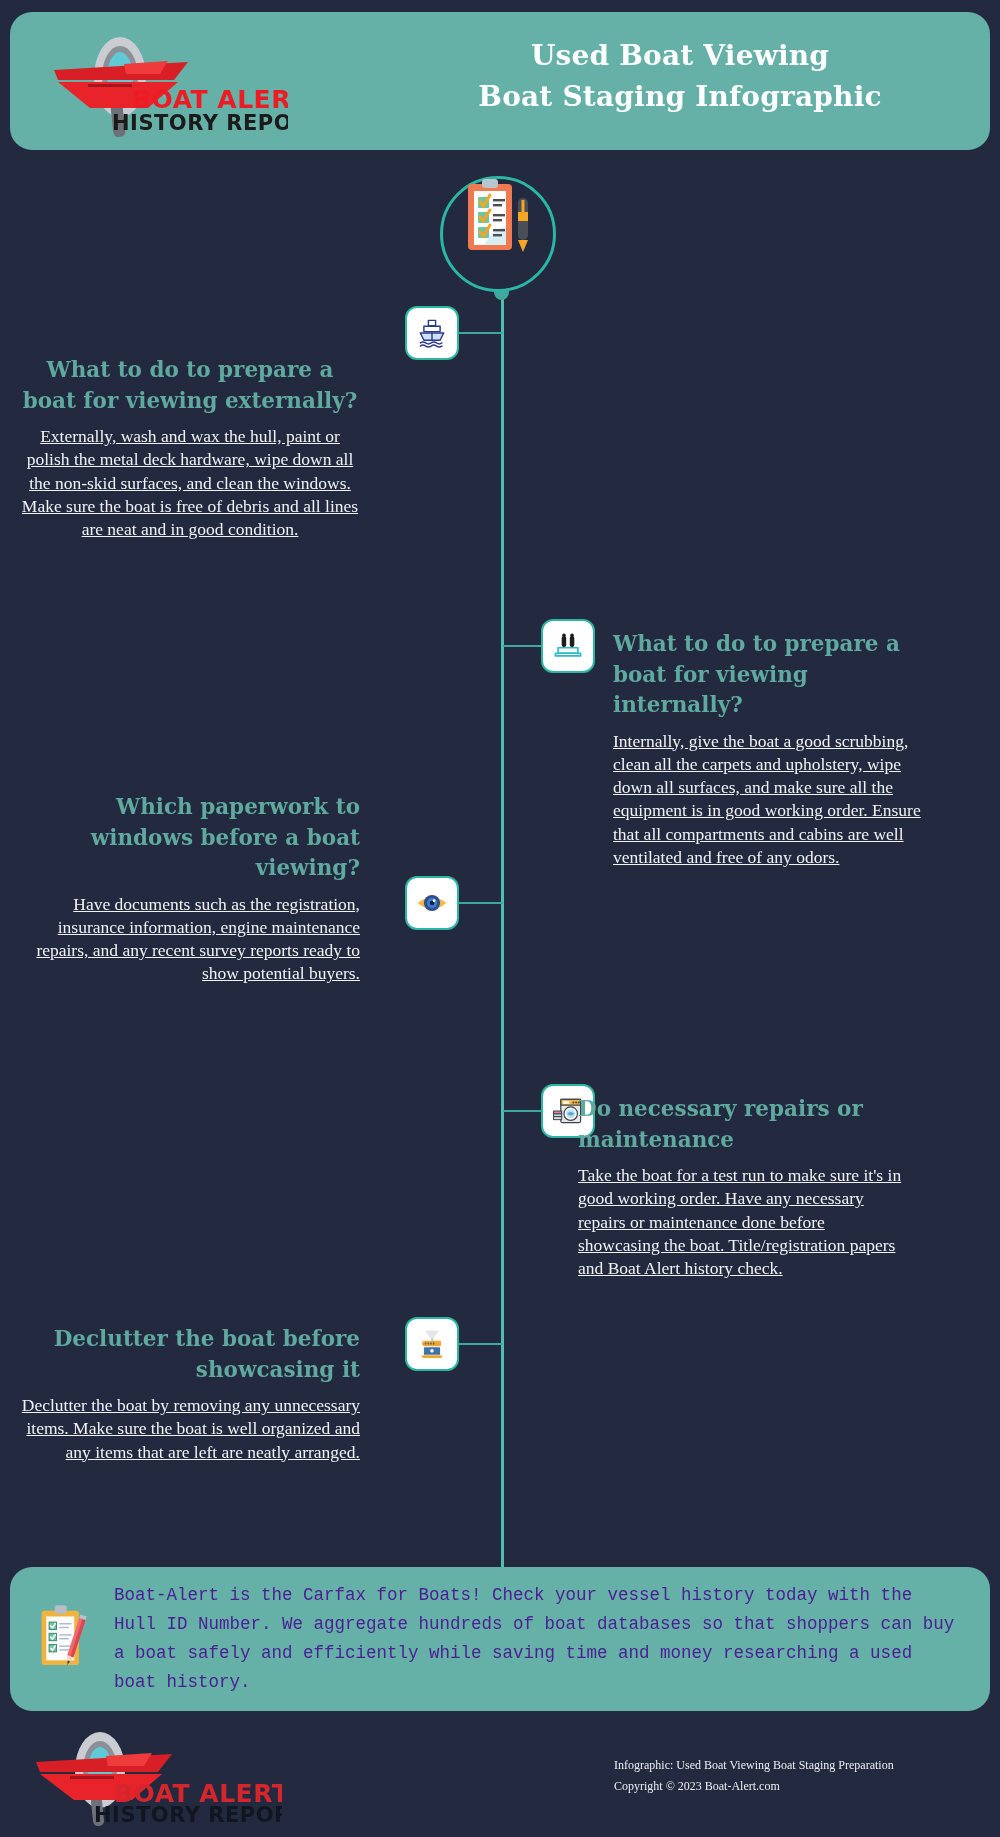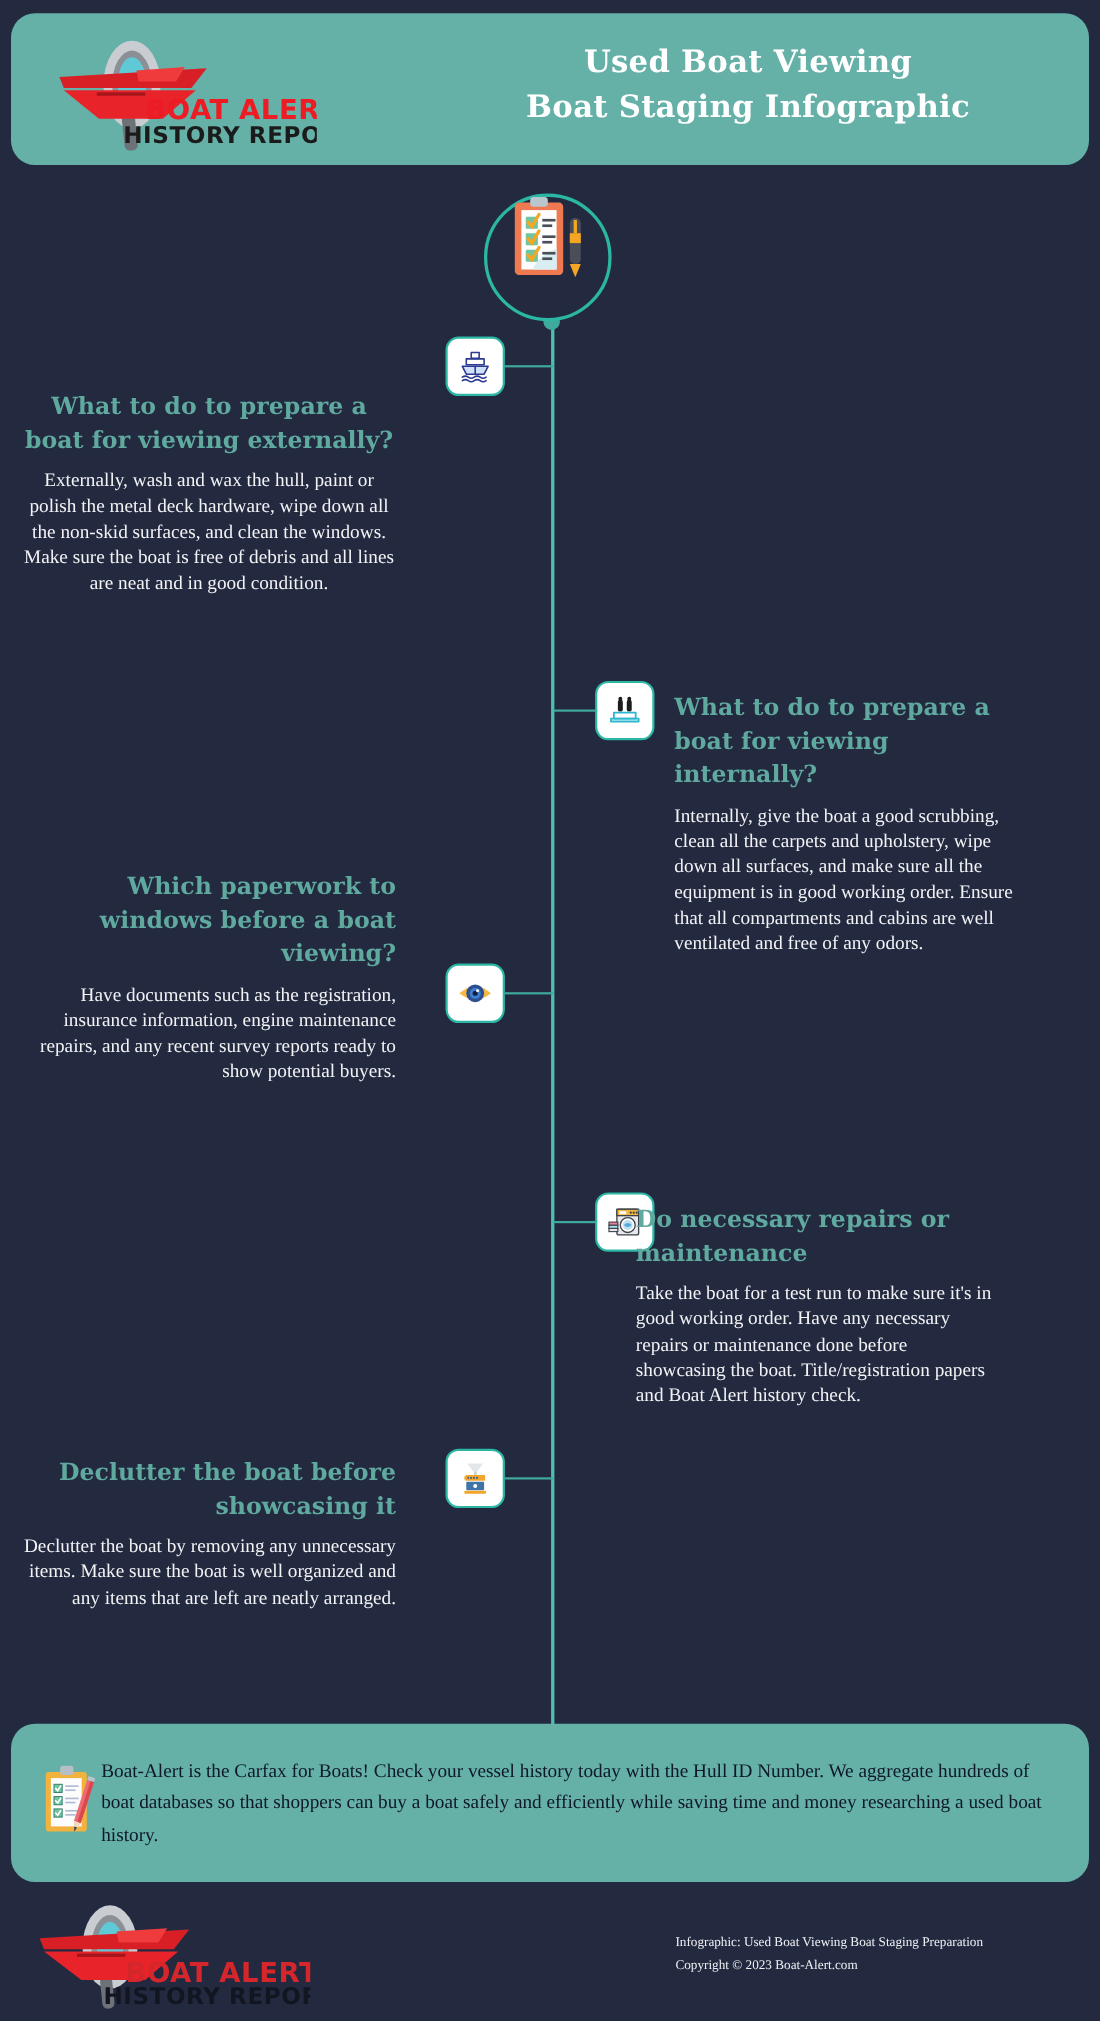--- a/index.html
+++ b/index.html
@@ -109,43 +109,45 @@
     line-height: 1.42;
     font-family: "DejaVu Serif", "Liberation Serif", serif;
     margin: 0 0 9px 0;
   }
   .sec-body {
     color: #f2f3f5;
     font-size: 17.5px;
     line-height: 1.33;
     font-family: "Liberation Serif", "DejaVu Serif", serif;
     margin: 0;
+    text-decoration: underline;
   }
   .align-right { text-align: right; }
   .align-left  { text-align: left; }
 
   
   .callout {
     position: absolute;
     left: 10px;
     top: 1567px;
     width: 980px;
     height: 144px;
     background: #65b0a7;
     border-radius: 22px;
     box-sizing: border-box;
     display: flex;
     align-items: center;
     padding: 0 26px;
   }
   .callout-text {
-    color: #0f172a;
+    color: #4c1d95;
     font-size: 17.5px;
     line-height: 1.66;
-    font-family: Liberation Serif, serif;
+    margin-left: 22px;
+    font-family: Liberation Mono, monospace;
   }
 
   
   .footer-logo {
     position: absolute;
     left: 22px;
     top: 1728px;
     width: 260px;
     height: 100px;
   }

